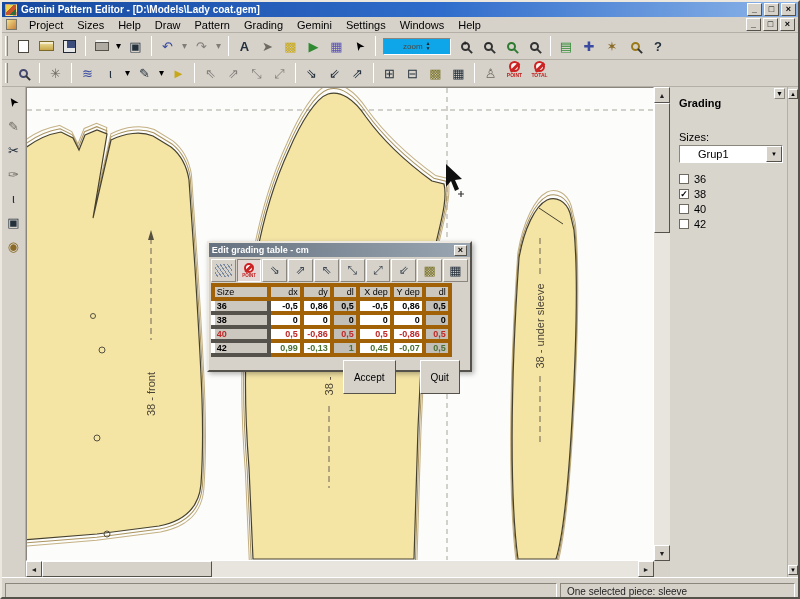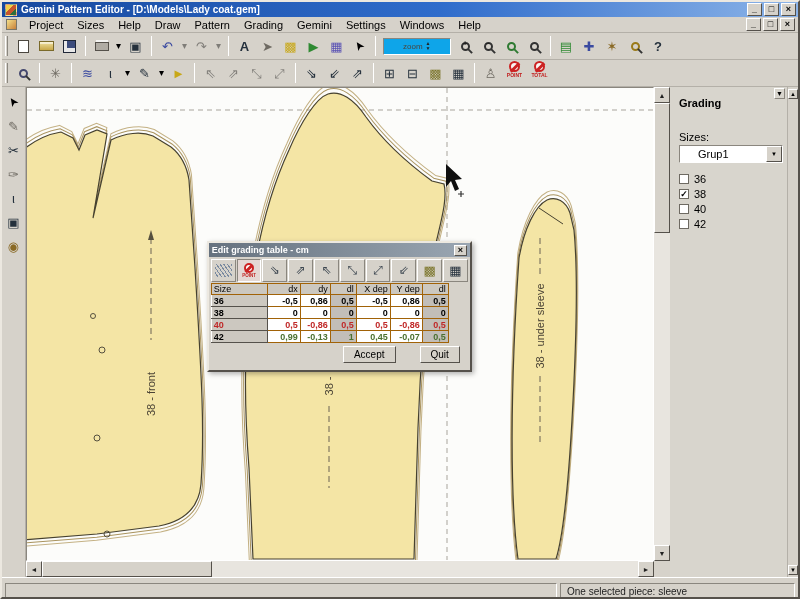--- a/index.html
+++ b/index.html
@@ -105,32 +105,32 @@
     border:1px solid; border-color:#fff #8a867e #8a867e #fff;}
   .dbtn.pressed{border-color:#8a867e #fff #fff #8a867e; background:#e4d8d4;}
   .ic-contour{width:17px; height:13px;
     background:repeating-linear-gradient(55deg,#d6d2ca 0 2px,#7a8aa0 2px 3px);}
   .pro-mini{width:10px; height:10px; border:2px solid #cc2222; border-radius:50%;
     position:relative; background:#fff;}
   .pro-mini::after{content:""; position:absolute; left:-2px; top:2px; width:10px; height:3px;
     background:#cc2222; transform:rotate(-45deg);}
   .pro-mini-label{font-size:4.5px; font-weight:bold; color:#c02020; line-height:5px;}
   .dtable{border-collapse:collapse; margin:0 2px; font-size:9px; table-layout:fixed;}
-  .dtable th,.dtable td{border:1px solid #a16207; height:12px; padding:0 2px; overflow:hidden;}
+  .dtable th,.dtable td{border:4px solid #a16207; height:12px; padding:0 2px; overflow:hidden;}
   .dtable thead th{background:#ccc8c0; font-weight:normal; text-align:right; height:11px;}
   .dtable thead th.size-h{text-align:left;}
   .dtable tbody th{background:#ccc8c0; text-align:left; font-weight:bold;
     border-color:#fff #55514b #55514b #fff;}
   .dtable td{background:#fff; text-align:right; font-weight:bold;}
   .dtable td:nth-child(4),.dtable td:nth-child(7){background:#c2beb8;}
   .dtable tr.r40 th,.dtable tr.r40 td{color:#c02828;}
   .dtable tr.r42 td{color:#4a7030;}
   .dbuttons{display:flex; justify-content:flex-end; align-items:center; gap:24px;
     padding:3px 10px 0 0;}
-  .pushbtn{height:17px; background:#d6d2ca; font-size:10px; padding:0 10px;
+  .pushbtn{height:34px; background:#d6d2ca; font-size:10px; padding:0 10px;
     font-family:"Liberation Sans",sans-serif;
     border:1px solid; border-color:#fff #55514b #55514b #fff;}
   
   .sidepanel{width:132px; background:#d8d5cd; border-left:1px solid #fff; display:flex;}
   .panel-main{flex:1; padding:10px 4px 0 12px; position:relative;}
   .panel-pin{position:absolute; top:1px; right:2px; width:11px; height:11px;
     font-size:7px; line-height:9px; text-align:center; background:#d8d5cd;
     border:1px solid; border-color:#fff #8a867e #8a867e #fff;}
   .panel-title{font-weight:bold; margin-bottom:22px;}
   .panel-sub{font-weight:bold; margin-bottom:78px;}

